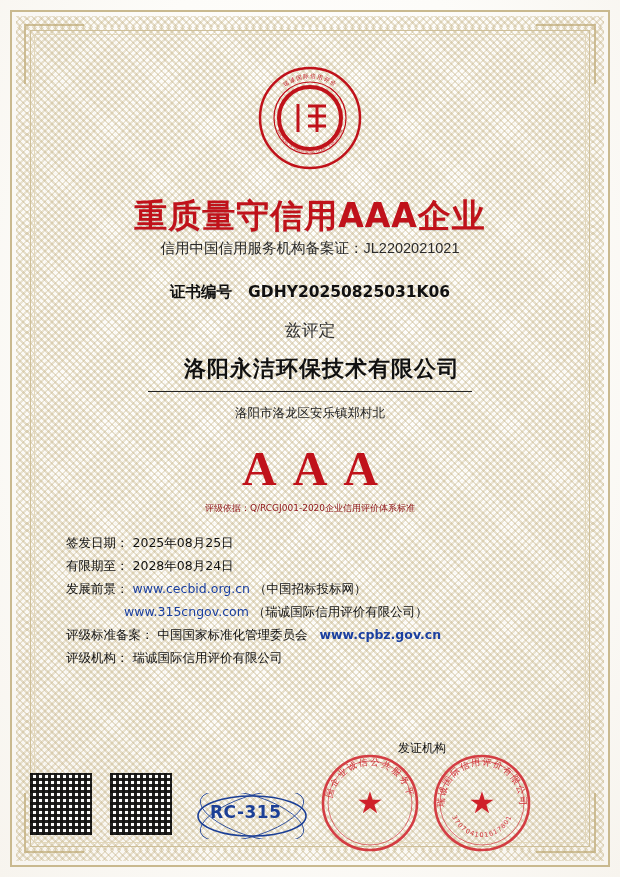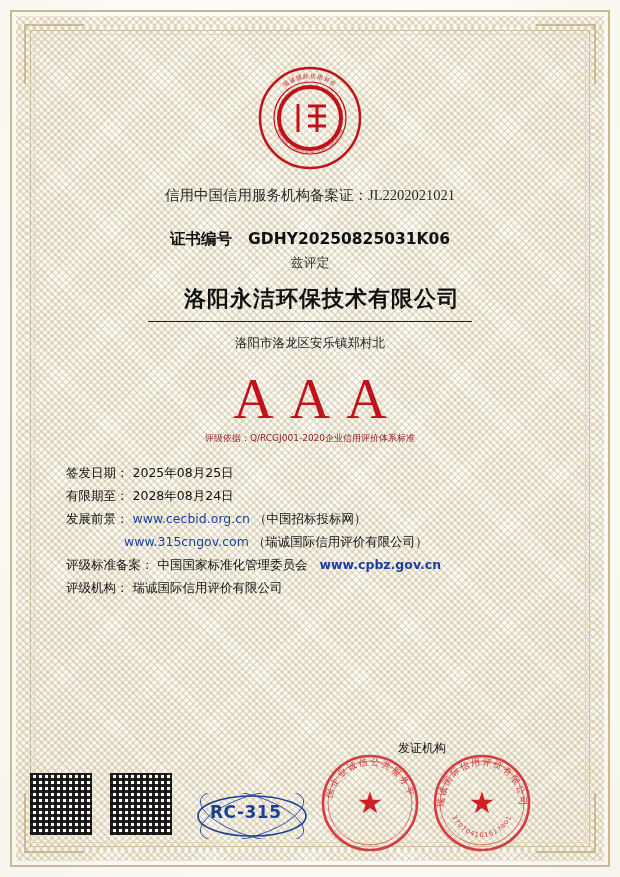--- a/index.html
+++ b/index.html
@@ -101,37 +101,37 @@
     margin-top: 22px;
     font-family: "DejaVu Sans", sans-serif;
     font-weight: bold;
     font-size: 33px;
     letter-spacing: 1px;
     color: #c0121a;
     text-shadow: 0 1px 0 rgba(0,0,0,0.12);
   }
 
   .record-no {
-    margin-top: 14px;
+    margin-top: 0;
     font-size: 14.5px;
     color: #2b2b2b;
-    font-family: Liberation Serif, serif;
+    font-family: Liberation Sans, sans-serif;
   }
 
   .cert-no {
     margin-top: 24px;
     font-size: 15.5px;
     font-weight: bold;
     color: #111;
     font-family: "DejaVu Sans", sans-serif;
   }
 
   .hereby {
-    margin-top: 4px;
-    font-size: 13px;
+    margin-top: 16px;
+    font-size: 17px;
     color: #333;
     font-family: "DejaVu Sans", sans-serif;
   }
 
   .company {
     margin: 12px auto 0;
     width: 300px;
     padding-bottom: 7px;
     border-bottom: 1.5px solid #222;
     font-family: "DejaVu Sans", sans-serif;
@@ -155,22 +155,22 @@
     font-size: 12.5px;
     line-height: 20px;
     color: #1c1c1c;
     font-family: "DejaVu Sans", sans-serif;
     text-align: center;
   }
 
   .grade {
     margin-top: 10px;
     font-family: "Liberation Serif", serif;
-    font-weight: normal;
-    font-size: 56px;
+    font-weight: bold;
+    font-size: 48px;
     letter-spacing: 16px;
     color: #c0121a;
     line-height: 74px;
     text-indent: 16px;
   }
 
   .grade-basis {
     margin-top: -4px;
     font-size: 9px;
     color: #8e1417;
@@ -291,20 +291,21 @@
         </g>
         <text font-size="5.6" fill="#c0121a" font-family="DejaVu Sans, sans-serif" letter-spacing="1.2">
           <textPath href="#arcTop" startOffset="50%" text-anchor="middle">瑞诚国际信用评价</textPath>
         </text>
         <text font-size="3.1" fill="#c0121a" font-family="DejaVu Sans, sans-serif" letter-spacing="0.25">
           <textPath href="#arcBottom" startOffset="50%" text-anchor="middle">RUICHENG INTERNATIONAL CREDIT EVALUATION</textPath>
         </text>
       </svg>
     </div>
 
+    <div class="title">重质量守信用AAA企业</div>
 
     <div class="record-no">信用中国信用服务机构备案证：JL2202021021</div>
 
     <div class="cert-no">
       <span>证书编号</span>
       <span>&nbsp;</span>
       <span>GDHY20250825031K06</span>
     </div>
 
     <div class="hereby">兹评定</div>

